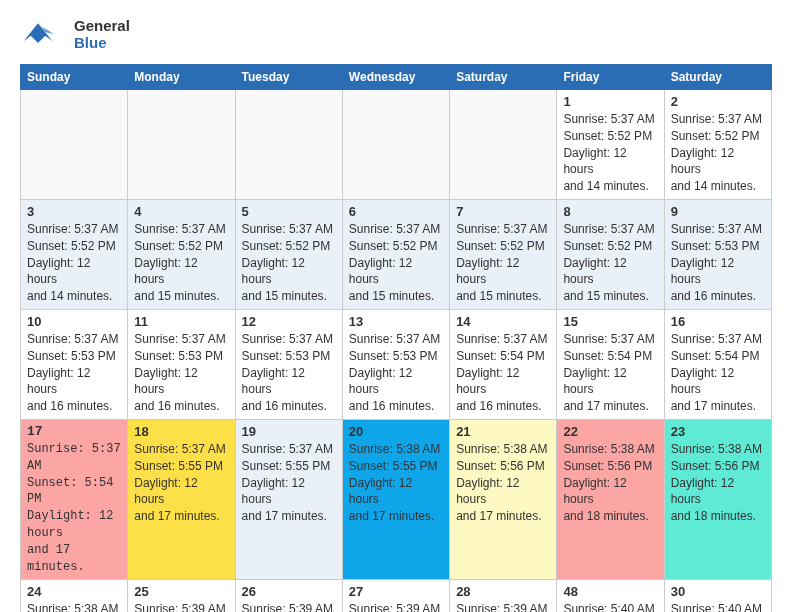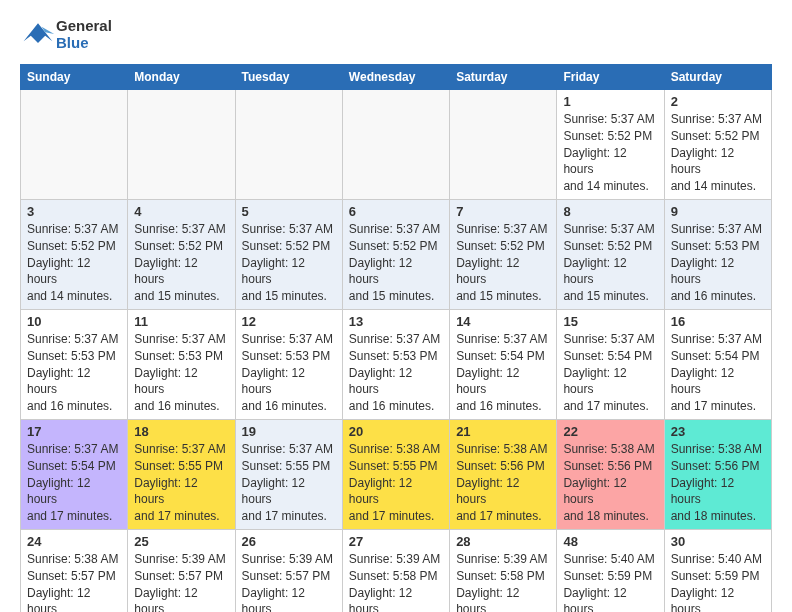--- a/index.html
+++ b/index.html
@@ -15,21 +15,21 @@
     }
     .header {
       display: flex;
       justify-content: space-between;
       align-items: flex-start;
       margin-bottom: 12px;
     }
     .logo {
       display: flex;
       align-items: center;
-      gap: 0;
+      gap: 18px;
     }
     .logo-bird {
       width: 36px;
       height: 36px;
     }
     .title-block {
       text-align: right;
     }
     .month-title {
       font-size: 36px;
@@ -234,49 +234,49 @@
           </td>
           <td>
             <span class="day-num">16</span>
             <div class="day-info" style="white-space: pre-line;">Sunrise: 5:37 AM
 Sunset: 5:54 PM
 Daylight: 12 hours
 and 17 minutes.</div>
           </td>
         </tr>
         <tr>
-          <td style="background: #c4b5fd;">
+          <td style="background: #fca5a5; font-family: Liberation Mono, monospace;">
             <span class="day-num">17</span>
             <div class="day-info" style="white-space: pre-line;">Sunrise: 5:37 AM
 Sunset: 5:54 PM
 Daylight: 12 hours
 and 17 minutes.</div>
           </td>
           <td style="background: #fde047;">
             <span class="day-num">18</span>
             <div class="day-info" style="white-space: pre-line;">Sunrise: 5:37 AM
 Sunset: 5:55 PM
 Daylight: 12 hours
 and 17 minutes.</div>
           </td>
           <td style="background: rgb(234, 240, 248);">
             <span class="day-num">19</span>
             <div class="day-info" style="white-space: pre-line;">Sunrise: 5:37 AM
 Sunset: 5:55 PM
 Daylight: 12 hours
 and 17 minutes.</div>
           </td>
-          <td style="background: #fde047;">
+          <td style="background: #0ea5e9;">
             <span class="day-num">20</span>
             <div class="day-info" style="white-space: pre-line;">Sunrise: 5:38 AM
 Sunset: 5:55 PM
 Daylight: 12 hours
 and 17 minutes.</div>
           </td>
-          <td style="background: #fde047;">
+          <td style="background: #fef9c3;">
             <span class="day-num">21</span>
             <div class="day-info" style="white-space: pre-line;">Sunrise: 5:38 AM
 Sunset: 5:56 PM
 Daylight: 12 hours
 and 17 minutes.</div>
           </td>
           <td style="background: #fca5a5;">
             <span class="day-num">22</span>
             <div class="day-info" style="white-space: pre-line;">Sunrise: 5:38 AM
 Sunset: 5:56 PM

